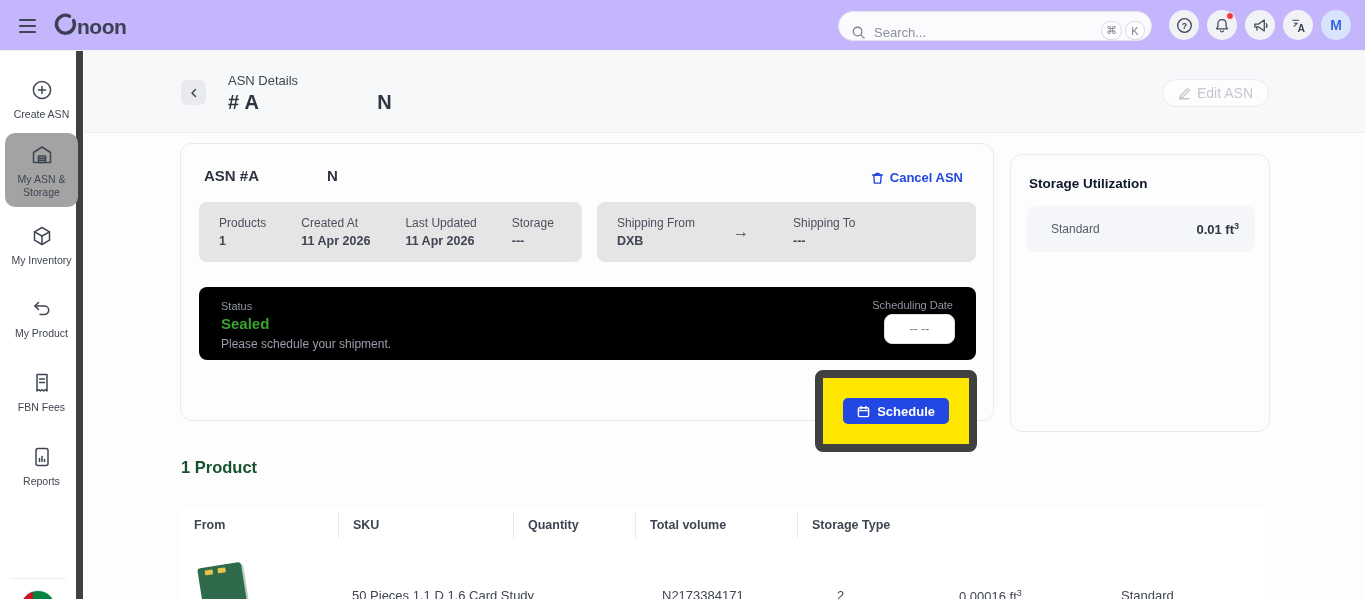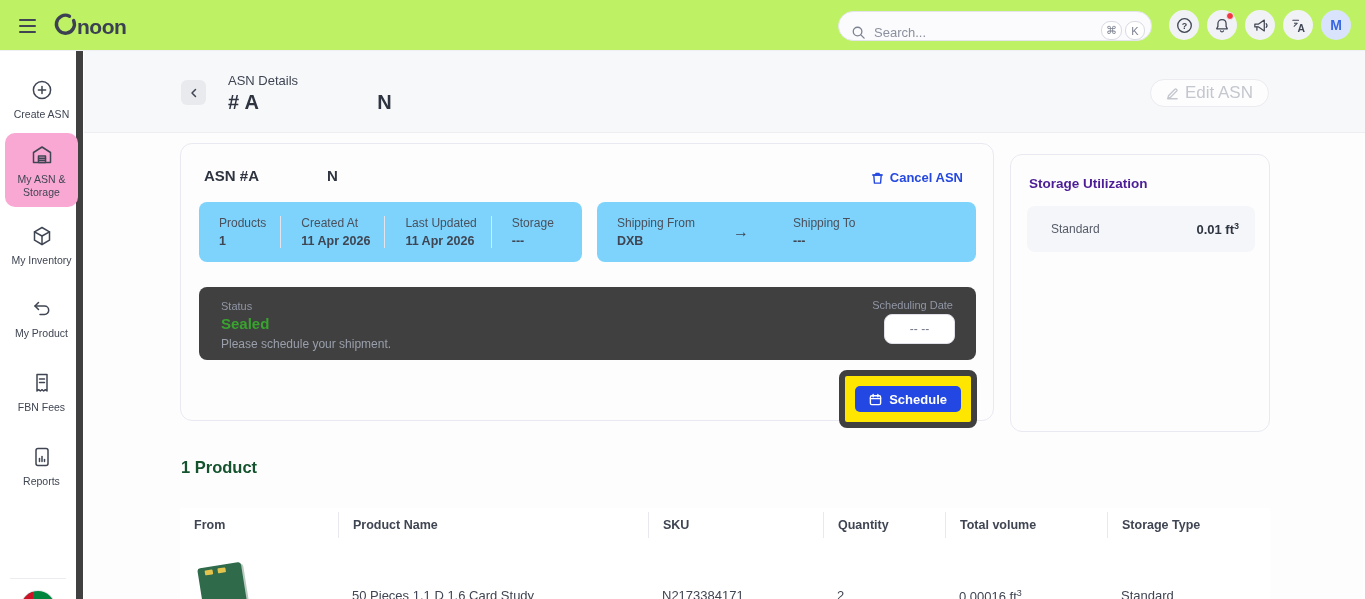--- a/index.html
+++ b/index.html
@@ -1,86 +1,86 @@
 <!DOCTYPE html>
 <html><head>
 <meta charset="utf-8">
 <style>
   * { margin:0; padding:0; box-sizing:border-box; }
   html,body { width:1365px; height:599px; overflow:hidden; }
   body { font-family:"Liberation Sans", sans-serif; background:#fff; position:relative; color:#3f4552; }
 
   
-  .topbar { position:absolute; top:0; left:0; width:1365px; height:51px; background:#bef264; border-bottom:1px solid #eef0f3; z-index:10; }
+  .topbar { position:absolute; top:0; left:0; width:1365px; height:51px; background:#c4b5fd; border-bottom:1px solid #eef0f3; z-index:10; }
   .hamburger { position:absolute; left:16px; top:14px; width:24px; height:24px; display:flex; flex-direction:column; justify-content:center; gap:4px; cursor:pointer; }
   .hamburger span { display:block; width:17px; height:2.2px; background:#3f4552; border-radius:2px; margin-left:3px; }
   .logo { position:absolute; left:49px; top:9px; height:34px; display:flex; align-items:center; }
   .logo svg { display:block; }
   .searchbar { position:absolute; left:838px; top:11px; width:314px; height:30px; border:1px solid #e4e5ec; background:#fbfbfd; border-radius:16px; display:flex; align-items:flex-end; padding:0 6px 0 12px; }
   .searchbar input { flex:1; border:none; outline:none; background:transparent; font-family:"Liberation Sans",sans-serif; font-size:13px; color:#3f4552; margin-left:8px; }
   .searchbar input::placeholder { color:#8b909e; }
   .kbd-badges { display:flex; gap:3px; align-items:center; }
   .kbd { border:1px solid #d9dbe3; border-radius:9px; background:#fff; color:#7d8290; font-size:11px; min-width:20px; height:19px; display:flex; align-items:center; justify-content:center; padding:0 4px; }
   .top-icons { position:absolute; right:14px; top:10px; display:flex; gap:8px; align-items:center; }
   .circle-btn { width:30px; height:30px; border-radius:50%; background:#f1f2f6; display:flex; align-items:center; justify-content:center; position:relative; cursor:pointer; }
   .avatar { width:30px; height:30px; border-radius:50%; background:#d9e4fc; color:#3866df; font-weight:bold; font-size:14px; display:flex; align-items:center; justify-content:center; cursor:pointer; }
   .bell-dot { position:absolute; top:2px; right:3px; width:8px; height:8px; border-radius:50%; background:#f13642; border:1.5px solid #f1f2f6; }
 
   
   .sidebar { position:absolute; top:51px; left:0; width:83px; bottom:0; background:#fff; border-right:7px solid #404040; z-index:5; }
   .nav-item { position:absolute; left:5px; width:73px; border-radius:10px; display:flex; flex-direction:column; align-items:center; padding:10px 2px 8px; cursor:pointer; }
   .nav-item .lbl { font-size:10.5px; color:#3f4552; text-align:center; margin-top:6px; line-height:1.25; }
-  .nav-item.active { background:#f9a8d4; }
+  .nav-item.active { background:#a3a3a3; }
   .nav-item svg { stroke:#3f4552; fill:none; stroke-width:1.5; stroke-linecap:round; stroke-linejoin:round; }
   .side-divider { position:absolute; left:10px; right:10px; top:527px; height:1px; background:#ececf1; }
   .flag-wrap { position:absolute; left:21px; top:540px; width:40px; height:36px; cursor:pointer; }
   .flag { width:34px; height:34px; border-radius:50%; overflow:hidden; position:relative; box-shadow:0 0 0 1px #e8e8ee; }
   .flag .red { position:absolute; left:0; top:0; width:12px; height:34px; background:#ce1126; z-index:2; }
   .flag .green { position:absolute; left:0; top:0; width:34px; height:12px; background:#00843d; }
 
   
   .main { position:absolute; top:51px; left:84px; right:0; bottom:0; background:#fdfdfe; }
   .page-head { position:absolute; top:0; left:0; right:0; height:82px; background:#f7f8fa; border-bottom:1px solid #ededf2; }
   .back-btn { position:absolute; left:97px; top:29px; width:25px; height:25px; background:#e9eaee; border-radius:6px; display:flex; align-items:center; justify-content:center; color:#3f4552; font-size:14px; cursor:pointer; }
   .ph-sub { position:absolute; left:144px; top:22px; font-size:13px; color:#3f4552; }
   .ph-title { position:absolute; left:144px; top:40px; font-size:20px; font-weight:bold; color:#2e3440; letter-spacing:0.3px; }
   .ph-title .gap { display:inline-block; width:118px; }
-  .edit-btn { position:absolute; right:96px; top:28px; height:28px; border-radius:15px; border:1px solid #ebebf0; background:#fdfdfe; color:#c5c7ce; font-size:17px; display:flex; align-items:center; gap:6px; padding:0 15px; cursor:default; }
+  .edit-btn { position:absolute; right:96px; top:28px; height:28px; border-radius:15px; border:1px solid #ebebf0; background:#fdfdfe; color:#c5c7ce; font-size:14px; display:flex; align-items:center; gap:6px; padding:0 15px; cursor:default; }
   .edit-btn svg { stroke:#c5c7ce; fill:none; stroke-width:1.5; stroke-linecap:round; }
 
   .card { position:absolute; background:#fdfdfe; border:1px solid #e9eaf1; border-radius:12px; }
   .asn-card { left:96px; top:92px; width:814px; height:278px; }
   .asn-title { position:absolute; left:23px; top:23px; font-size:15px; font-weight:bold; color:#2e3440; }
   .asn-title .gap { display:inline-block; width:68px; }
   .cancel-btn { position:absolute; right:30px; top:26px; display:flex; align-items:center; gap:6px; color:#2448e0; font-size:13px; font-weight:bold; cursor:pointer; }
   .cancel-btn svg { stroke:#2448e0; fill:none; stroke-width:1.5; stroke-linecap:round; stroke-linejoin:round; }
 
-  .info-box { position:absolute; top:58px; height:60px; background:#7dd3fc; border-radius:8px; display:flex; align-items:center; }
+  .info-box { position:absolute; top:58px; height:60px; background:#e5e5e5; border-radius:8px; display:flex; align-items:center; }
   .info-box.left { left:18px; width:383px; }
   .info-box.right { left:416px; width:379px; }
   .info-col { padding:0 14px 0 20px; }
   .info-col + .info-col { border-left:1px solid #e4e5ec; }
   .info-col.noborder { border-left:none; }
   .f-label { font-size:12px; color:#4a505c; margin-bottom:4px; white-space:nowrap; }
   .f-value { font-size:12.5px; font-weight:bold; color:#3f4552; white-space:nowrap; }
   .ship-arrow { font-size:16px; color:#3f4552; padding:0 24px; }
 
-  .status-box { position:absolute; left:18px; top:143px; width:777px; height:73px; background:#404040; border-radius:8px; }
+  .status-box { position:absolute; left:18px; top:143px; width:777px; height:73px; background:#000000; border-radius:8px; }
   .st-label { position:absolute; left:22px; top:13px; font-size:11px; color:#9196a5; }
   .st-value { position:absolute; left:22px; top:28px; font-size:15px; font-weight:bold; color:#38a42e; }
   .st-hint { position:absolute; left:22px; top:50px; font-size:12px; color:#999fab; }
   .sched-label { position:absolute; right:23px; top:12px; font-size:11px; color:#9196a5;margin-left:44px; }
   .sched-input { position:absolute; right:21px; top:27px; width:71px; height:30px; background:#fff; border:1px solid #dfe0e8; border-radius:8px; font-size:12px; color:#6f7584; display:flex; align-items:center; justify-content:center; }
 
-  .sched-highlight { position:absolute; right:16px; top:226px; border:6px solid #404040; border-radius:8px; padding:10px; background:#ffe600; }
+  .sched-highlight { position:absolute; right:16px; top:226px; border:8px solid #404040; border-radius:8px; padding:20px; background:#ffe600; }
   .schedule-btn { height:26px; background:#2347e2; border:none; border-radius:5px; color:#fff; font-weight:bold; font-size:13px; font-family:"Liberation Sans",sans-serif; display:flex; align-items:center; gap:7px; padding:0 14px; cursor:pointer; }
   .schedule-btn svg { stroke:#fff; fill:none; stroke-width:1.5; stroke-linecap:round; }
 
   .storage-card { left:926px; top:103px; width:260px; height:278px; }
-  .sc-title { position:absolute; left:18px; top:21px; font-size:13.5px; font-weight:bold; color:#4c1d95; }
+  .sc-title { position:absolute; left:18px; top:21px; font-size:13.5px; font-weight:bold; color:#0f172a; }
   .sc-row { position:absolute; left:16px; top:51px; width:228px; height:46px; background:#f5f6f9; border-radius:8px; display:flex; align-items:center; justify-content:space-between; padding:0 16px 0 24px; }
   .sc-label { font-size:12px; color:#565c68; }
   .sc-value { font-size:13px; font-weight:bold; color:#2e3440; }
   sup { font-size:9px; }
 
   .products-heading { position:absolute; left:97px; top:407px; font-size:16.5px; font-weight:bold; color:#14532d; }
 
   .table { position:absolute; left:96px; top:457px; width:1090px; bottom:-40px; background:#fff; }
   .thead { display:flex; height:34px; align-items:center; }
   .th { font-size:12.5px; font-weight:bold; color:#3f4552; padding-left:14px; height:26px; display:flex; align-items:center; }
@@ -303,21 +303,20 @@
       <span class="sc-label">Standard</span>
       <span class="sc-value"><span>0.01 ft</span><sup>3</sup></span>
     </div>
   </div>
 
   <div class="products-heading">1 Product</div>
 
   <div class="table">
     <div class="thead">
       <div class="th c0">From</div>
-      <div class="th c1">Product Name</div>
       <div class="th c2">SKU</div>
       <div class="th c3">Quantity</div>
       <div class="th c4">Total volume</div>
       <div class="th c5">Storage Type</div>
     </div>
     <div class="trow">
       <div class="td img-cell c0">
         <div class="thumb">
             <i class="a"></i>
             <i class="b"></i>

